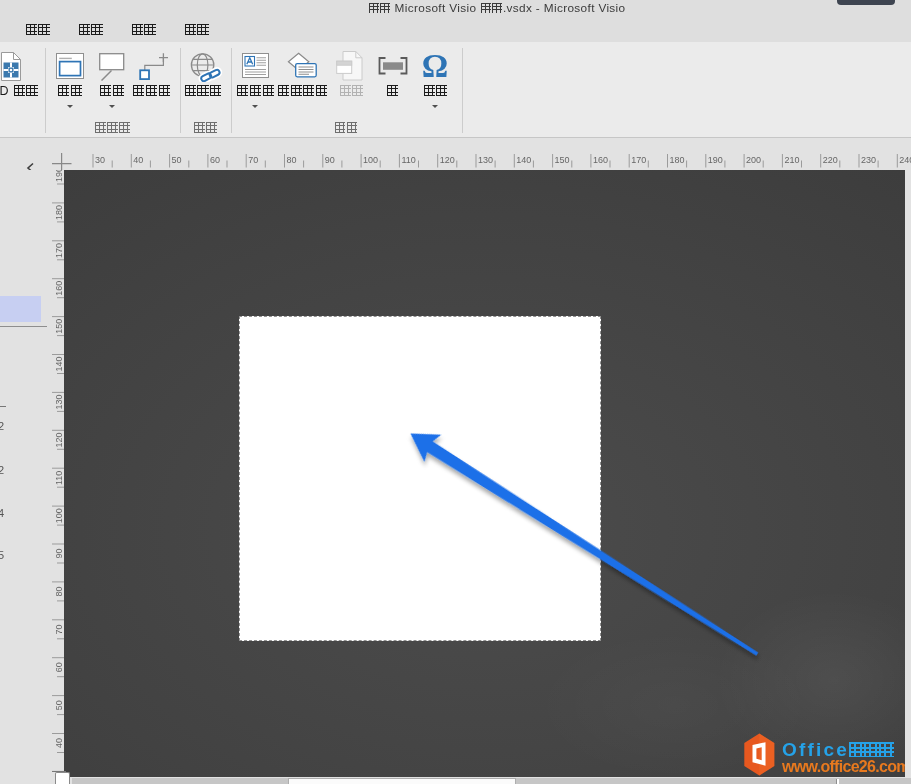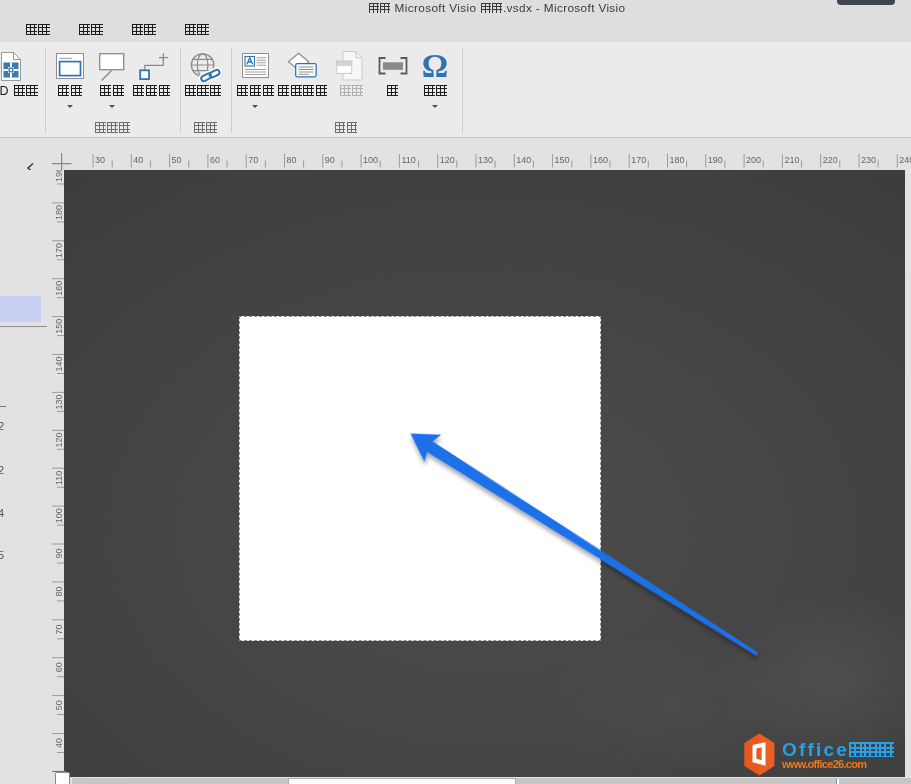--- a/index.html
+++ b/index.html
@@ -297,21 +297,21 @@
 <g transform="translate(346.5,263.5) rotate(32.46)" filter="url(#ash)">
 <path d="M0,0 L26.6,-15.5 L23.0,-5.2 L411,-1.7 L411,1.7 L24.0,6.8 L27,16.5 Z" fill="#1c6fe8"></path>
 </g>
       </svg>
       <svg class="abs" style="left:675px;top:560px" width="50" height="50" viewBox="0 0 50 50">
 <path d="M20.3,3.5 L35.3,13 V36 L20.3,45.5 L5.3,36 V13 Z" fill="#e7581f"></path>
 <path d="M20.3,3.5 L35.3,13 V36 L20.3,45.5 Z" fill="#ef6824" opacity="0.55"></path>
 <path d="M13.5,15 L26.5,12.2 V35.7 L13.5,32.2 Z M17.4,18.6 V28.8 L22.7,30.2 V17.3 Z" fill="#fff" fill-rule="evenodd"></path>
 </svg>
       <div class="abs" style="left:718px;top:568.5px;font-size:19px;font-weight:bold;color:#25a2e8;letter-spacing:2.2px;white-space:nowrap">Office<i class="kblue"></i><i class="kblue"></i><i class="kblue"></i></div>
-      <div class="abs" style="left:718px;top:588px;font-size:11px;font-weight:bold;color:#e8791e;letter-spacing:-0.7px;white-space:nowrap">www.office26.com</div>
+      <div class="abs" style="left:718px;top:588px;font-size:16px;font-weight:bold;color:#e8791e;letter-spacing:-0.7px;white-space:nowrap">www.office26.com</div>
     </div>
     <div id="scroll" class="abs">
       <div id="track" class="abs"></div>
       <div id="thumb" class="abs"></div>
       <div id="wbox" class="abs"></div>
     </div>
     <div class="abs" style="left:52px;top:770.7px;width:14px;height:1px;background:#777"></div>
     <div class="abs" style="left:55px;top:772px;width:15px;height:12px;background:#fff;border:1px solid #8a8a8a;border-bottom:none;border-radius:2px 2px 0 0;z-index:5"></div>
   </div>
 </body></html>

